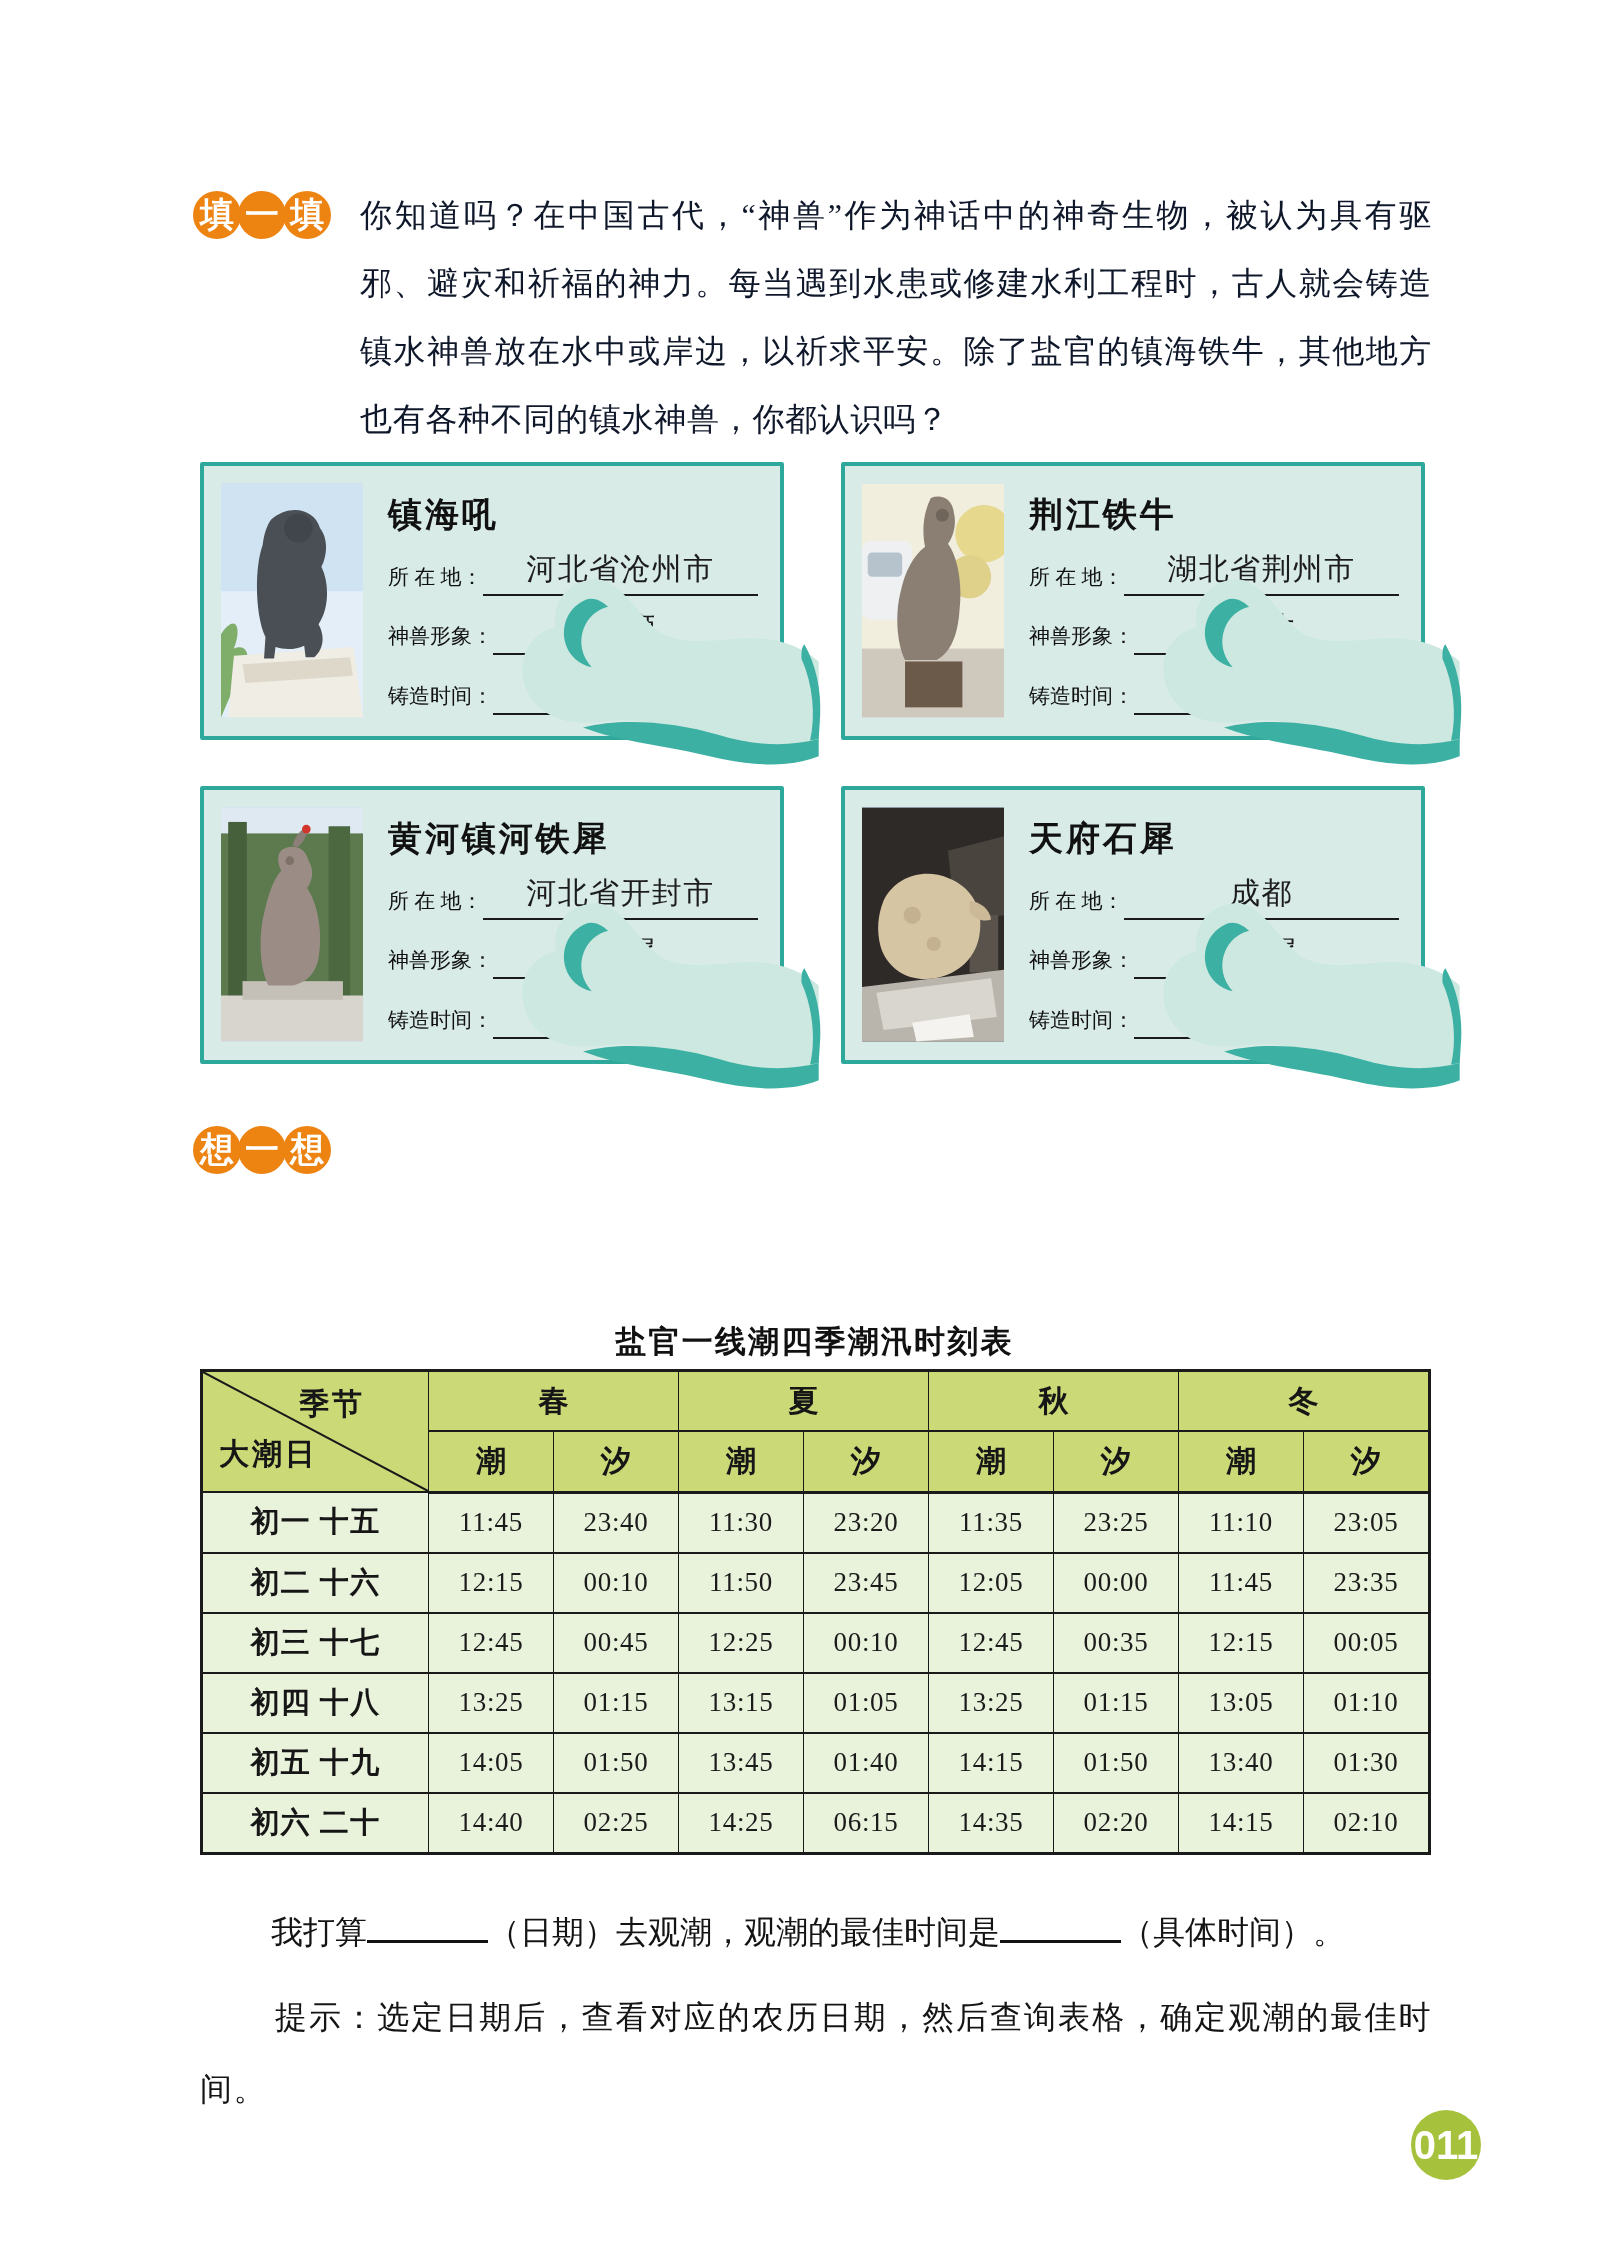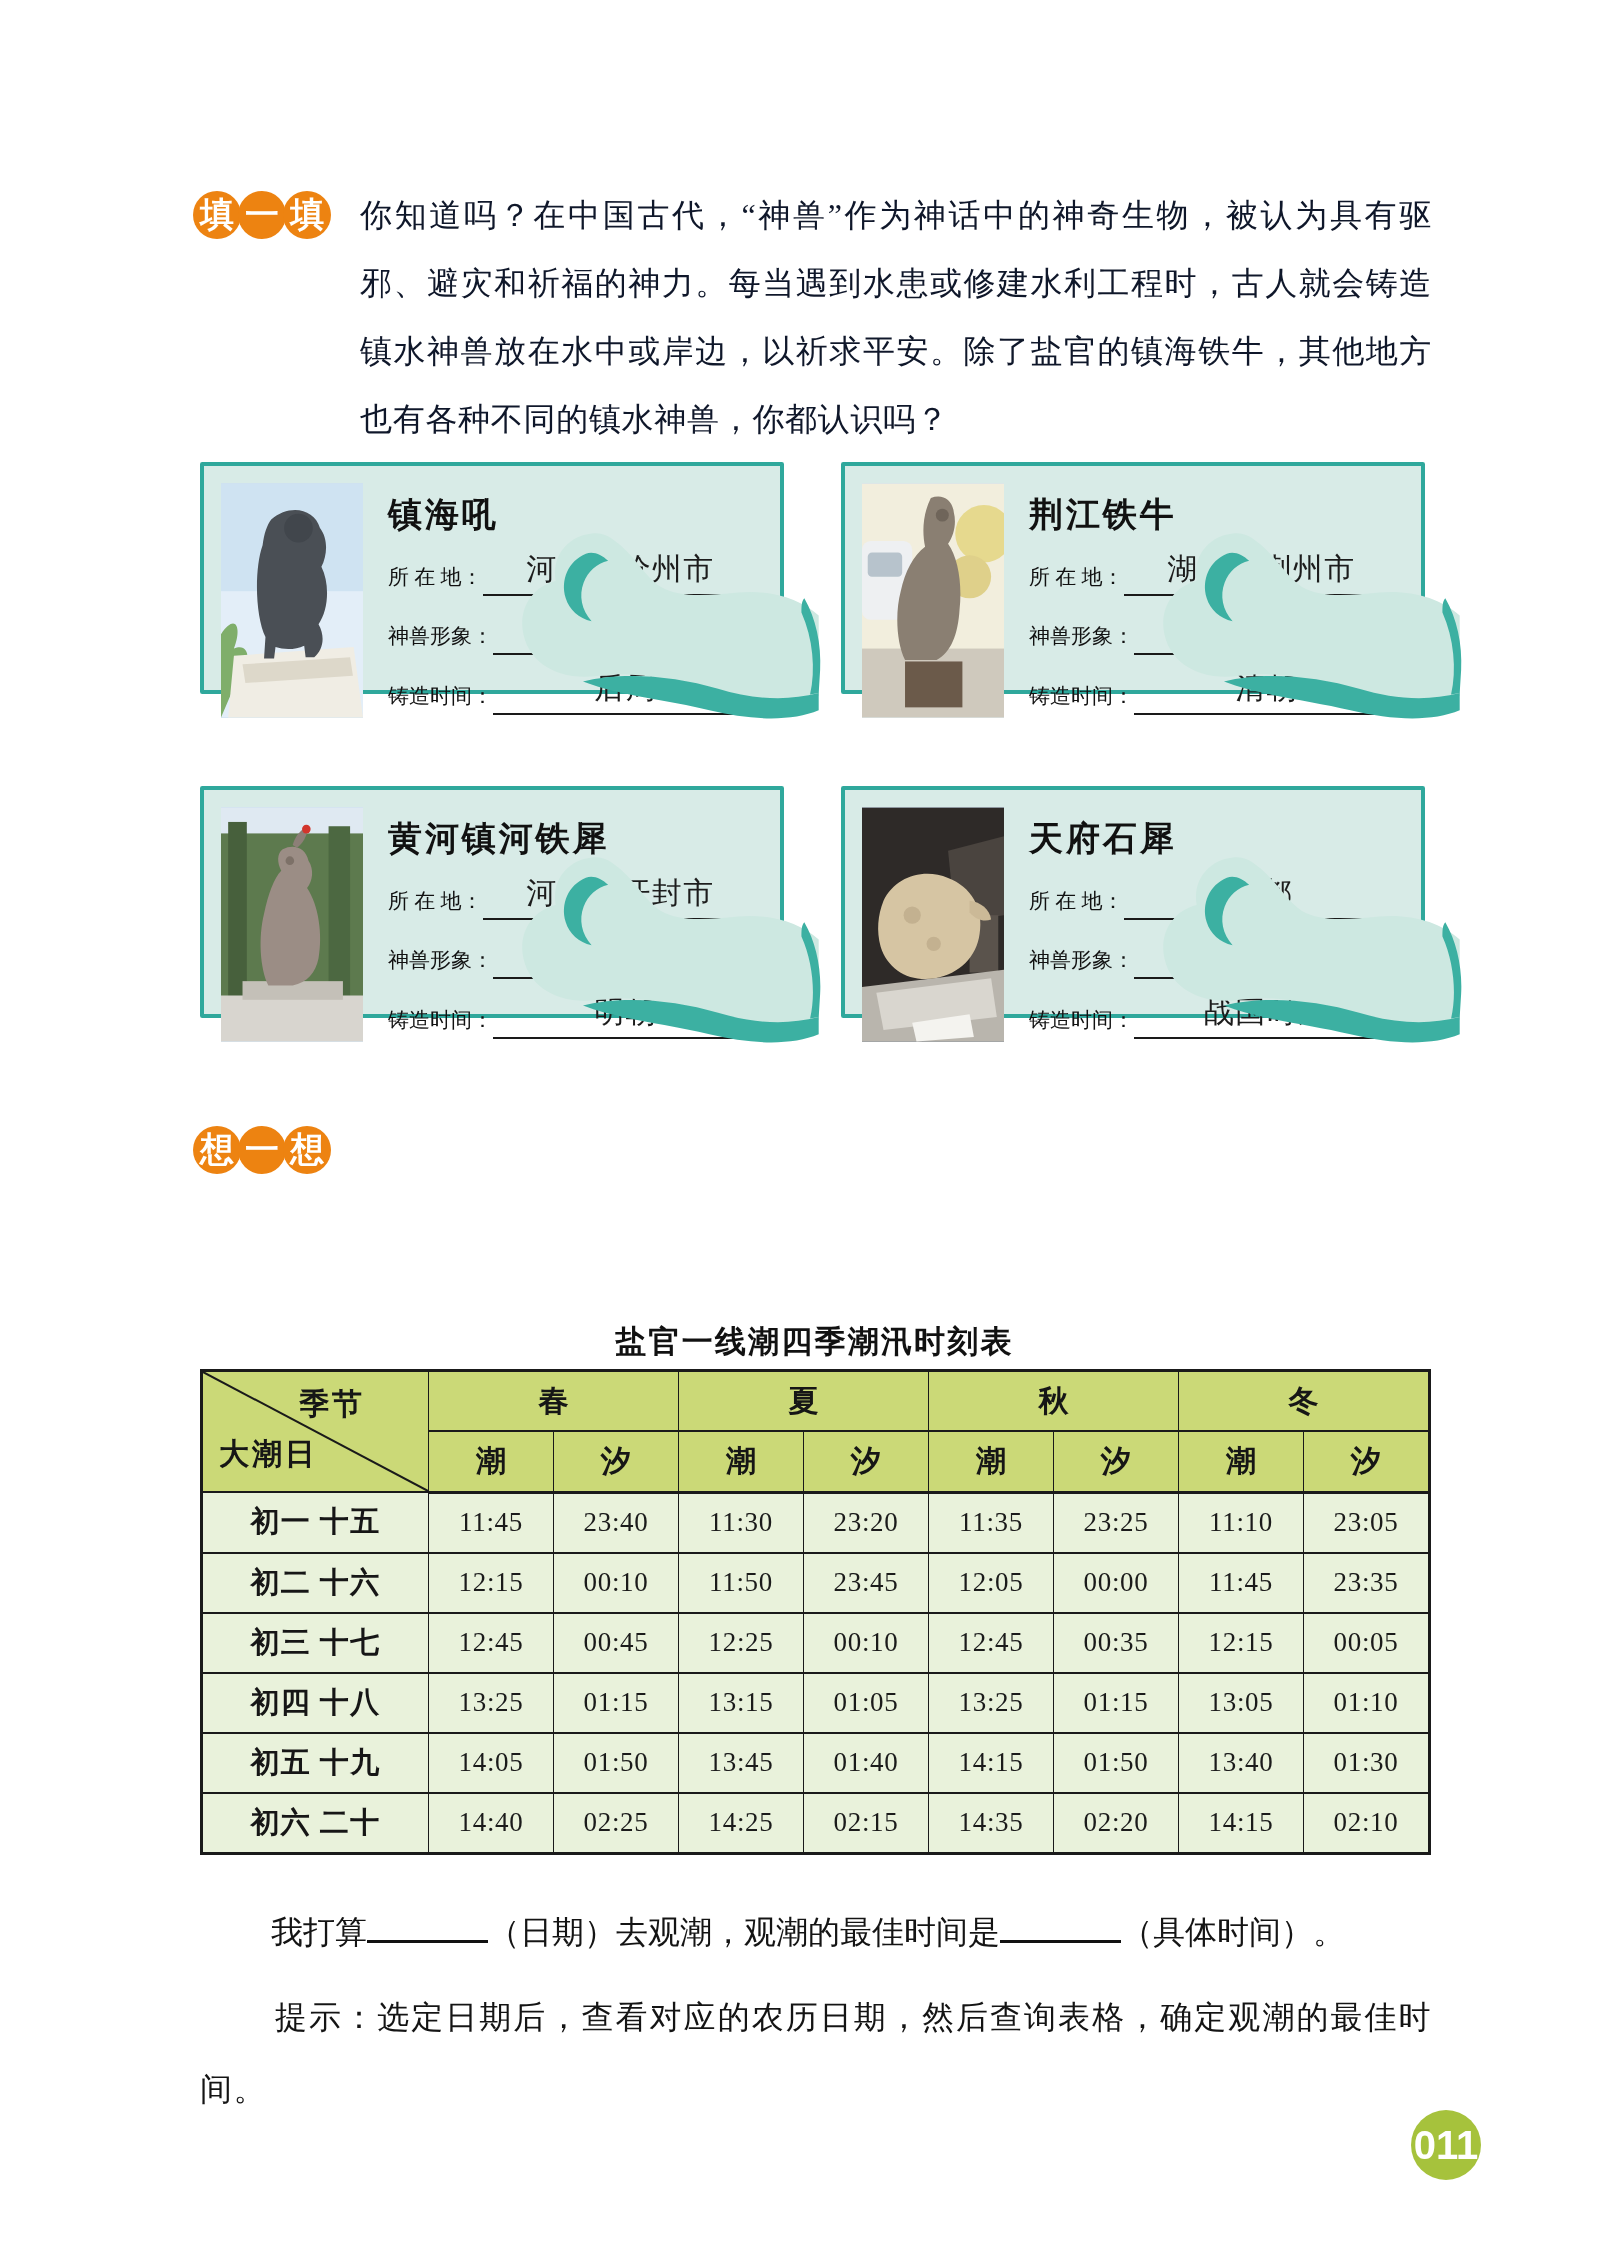--- a/index.html
+++ b/index.html
@@ -15,21 +15,21 @@
     font-size:34px; font-weight:bold; margin-left:-2.9px; overflow:hidden;
   }
   .badge .bc:first-child { margin-left:0; }
   
   .para {
     position:absolute; font-size:32px; line-height:68px;
     text-align:justify; letter-spacing:0.7px; color:#0f172a;
   }
   
   .card {
-    position:absolute; width:584px; height:232px; box-sizing:border-box;
+    position:absolute; width:584px; height:278px; box-sizing:border-box;
     background:#D8EBE7; border:4.3px solid #2FA89C; border-radius:2.2px;
   }
   .photo {
     position:absolute; left:17.3px; top:17.3px; width:142px; height:235px;
     overflow:hidden; background:#cfe2ee;
   }
   .photo svg { display:block; width:100%; height:100%; }
   .card-title {
     position:absolute; left:184px; top:26px; font-size:34px;
     font-weight:bold; letter-spacing:2.9px; color:#111;
@@ -353,21 +353,21 @@
         <td class="timecell">14:15</td>
         <td class="timecell">01:50</td>
         <td class="timecell">13:40</td>
         <td class="timecell">01:30</td>
       </tr>
       <tr class="brow">
         <td class="daycell">初六 二十</td>
         <td class="timecell">14:40</td>
         <td class="timecell">02:25</td>
         <td class="timecell">14:25</td>
-        <td class="timecell">02:15</td>
+        <td class="timecell">06:15</td>
         <td class="timecell">14:35</td>
         <td class="timecell">02:20</td>
         <td class="timecell">14:15</td>
         <td class="timecell">02:10</td>
       </tr>
     </tbody>
   </table>
 
   <p class="fillline"><span>我打算</span><span class="blank"></span><span>（日期）去观潮，观潮的最佳时间是</span><span class="blank"></span><span>（具体时间）。</span></p>
 

